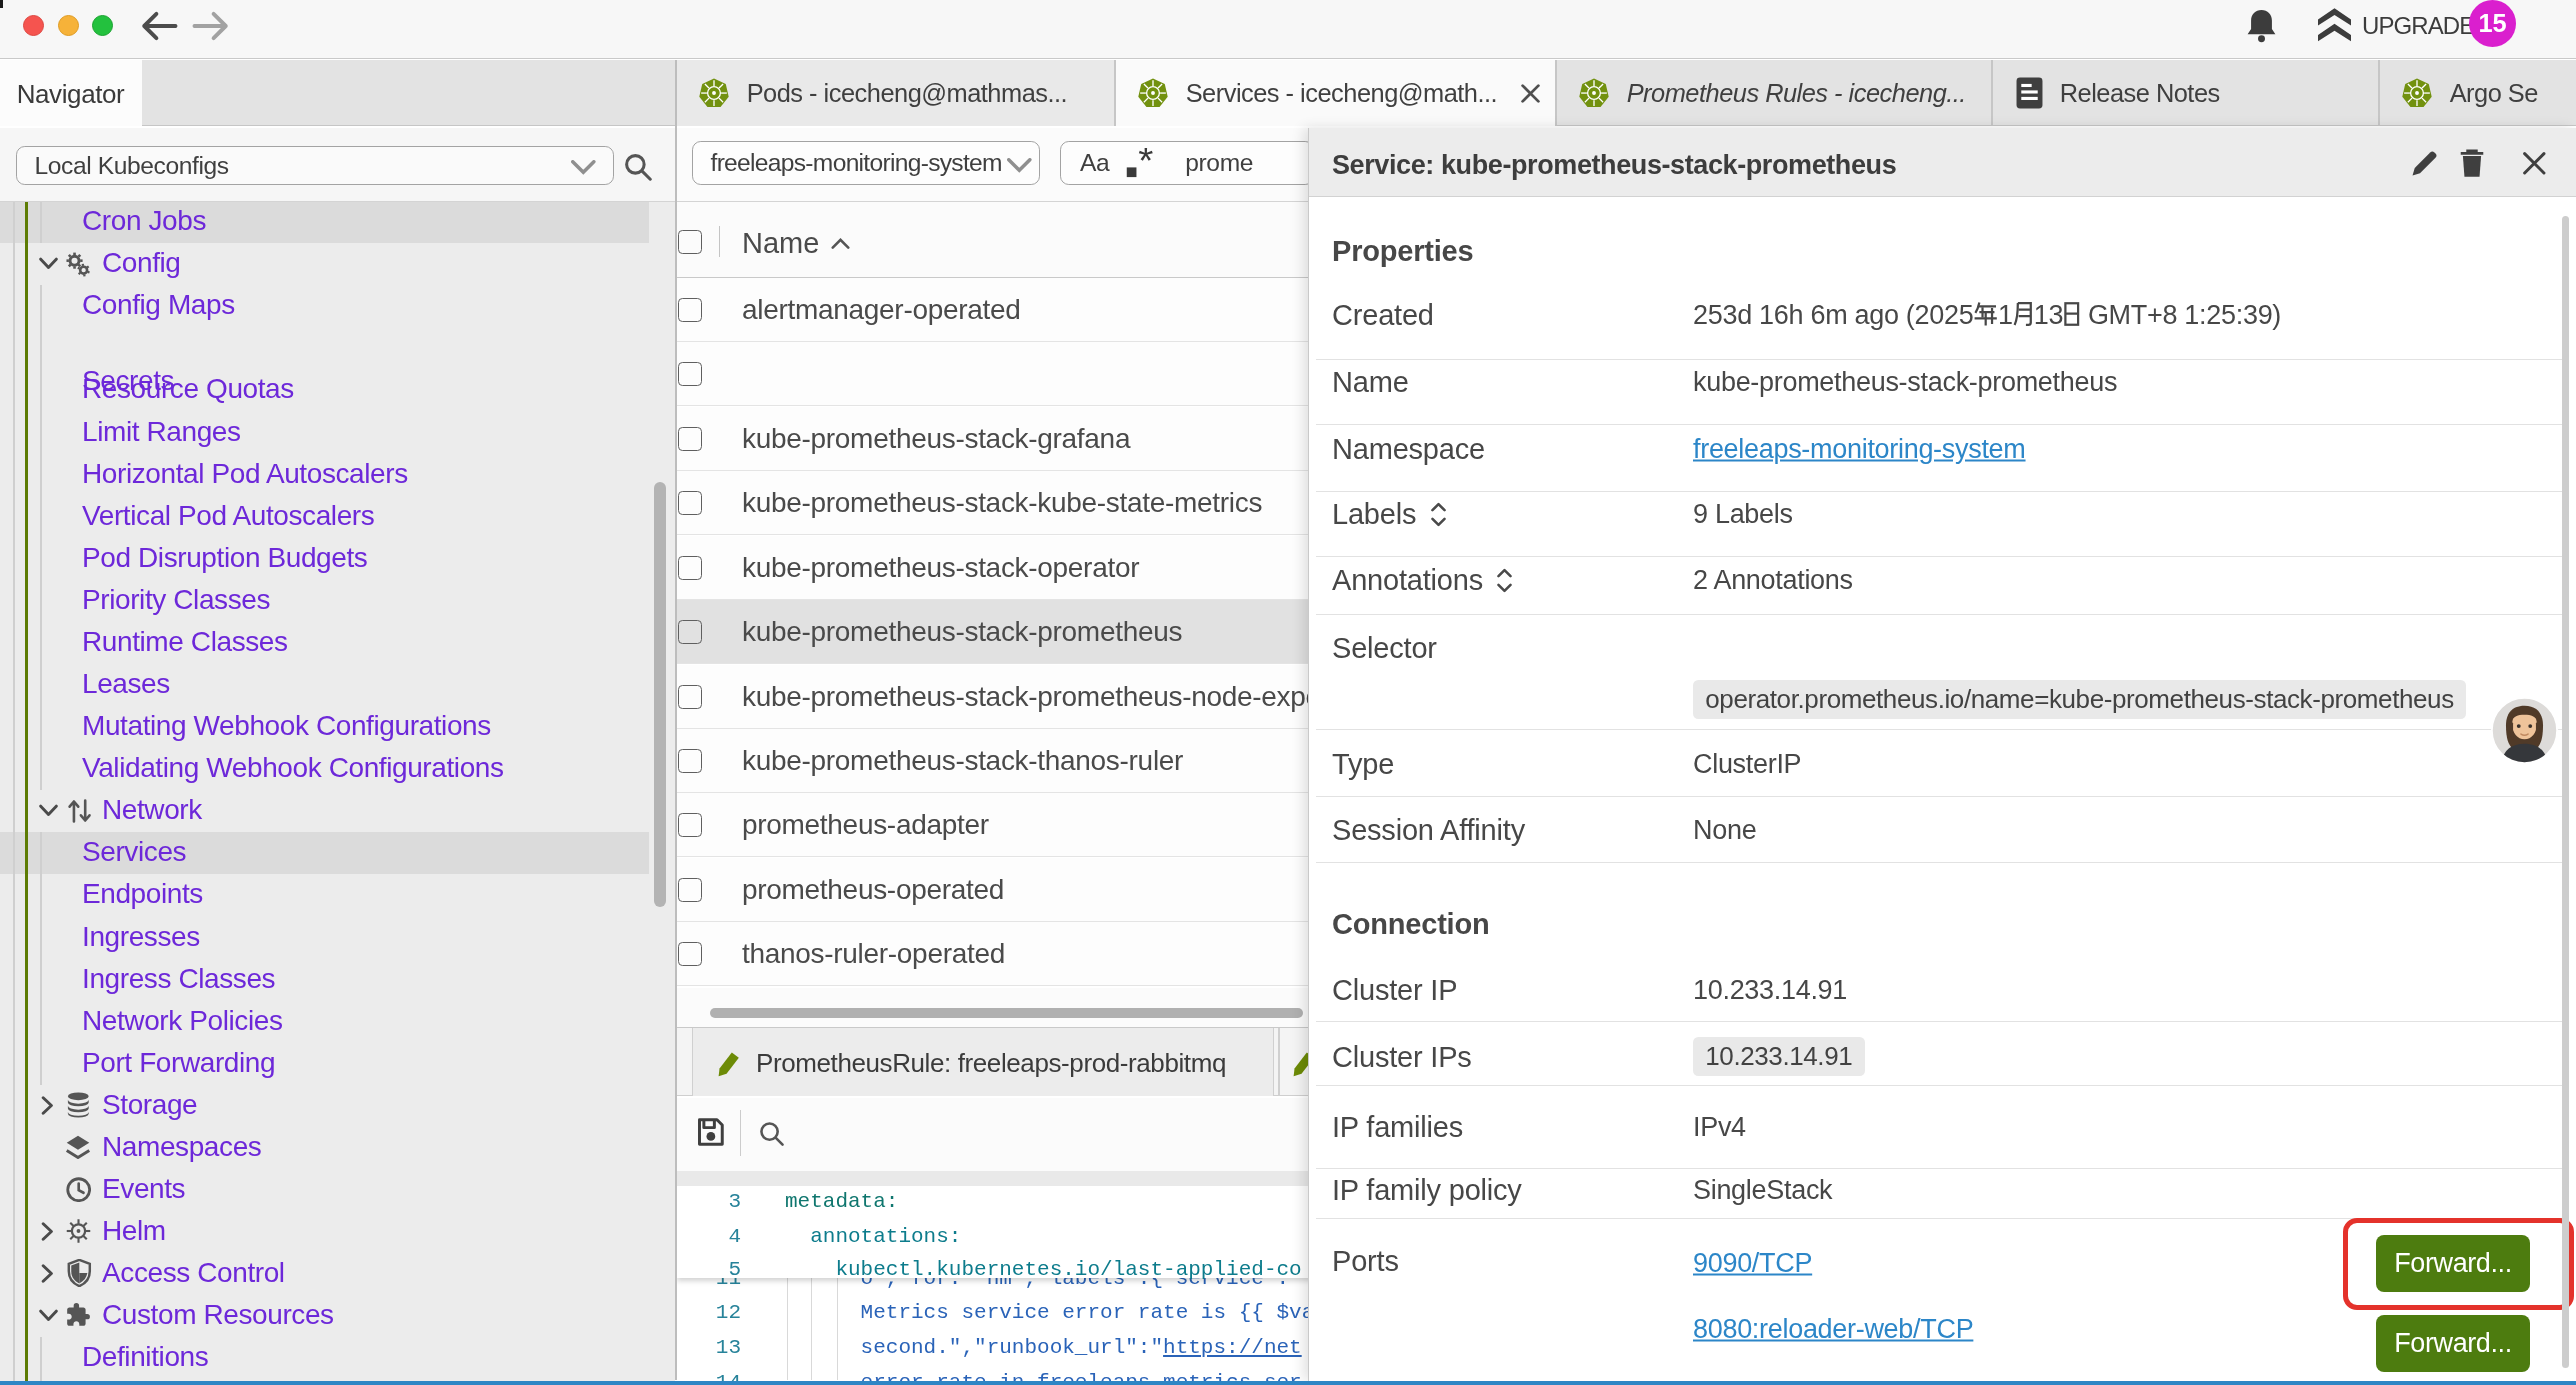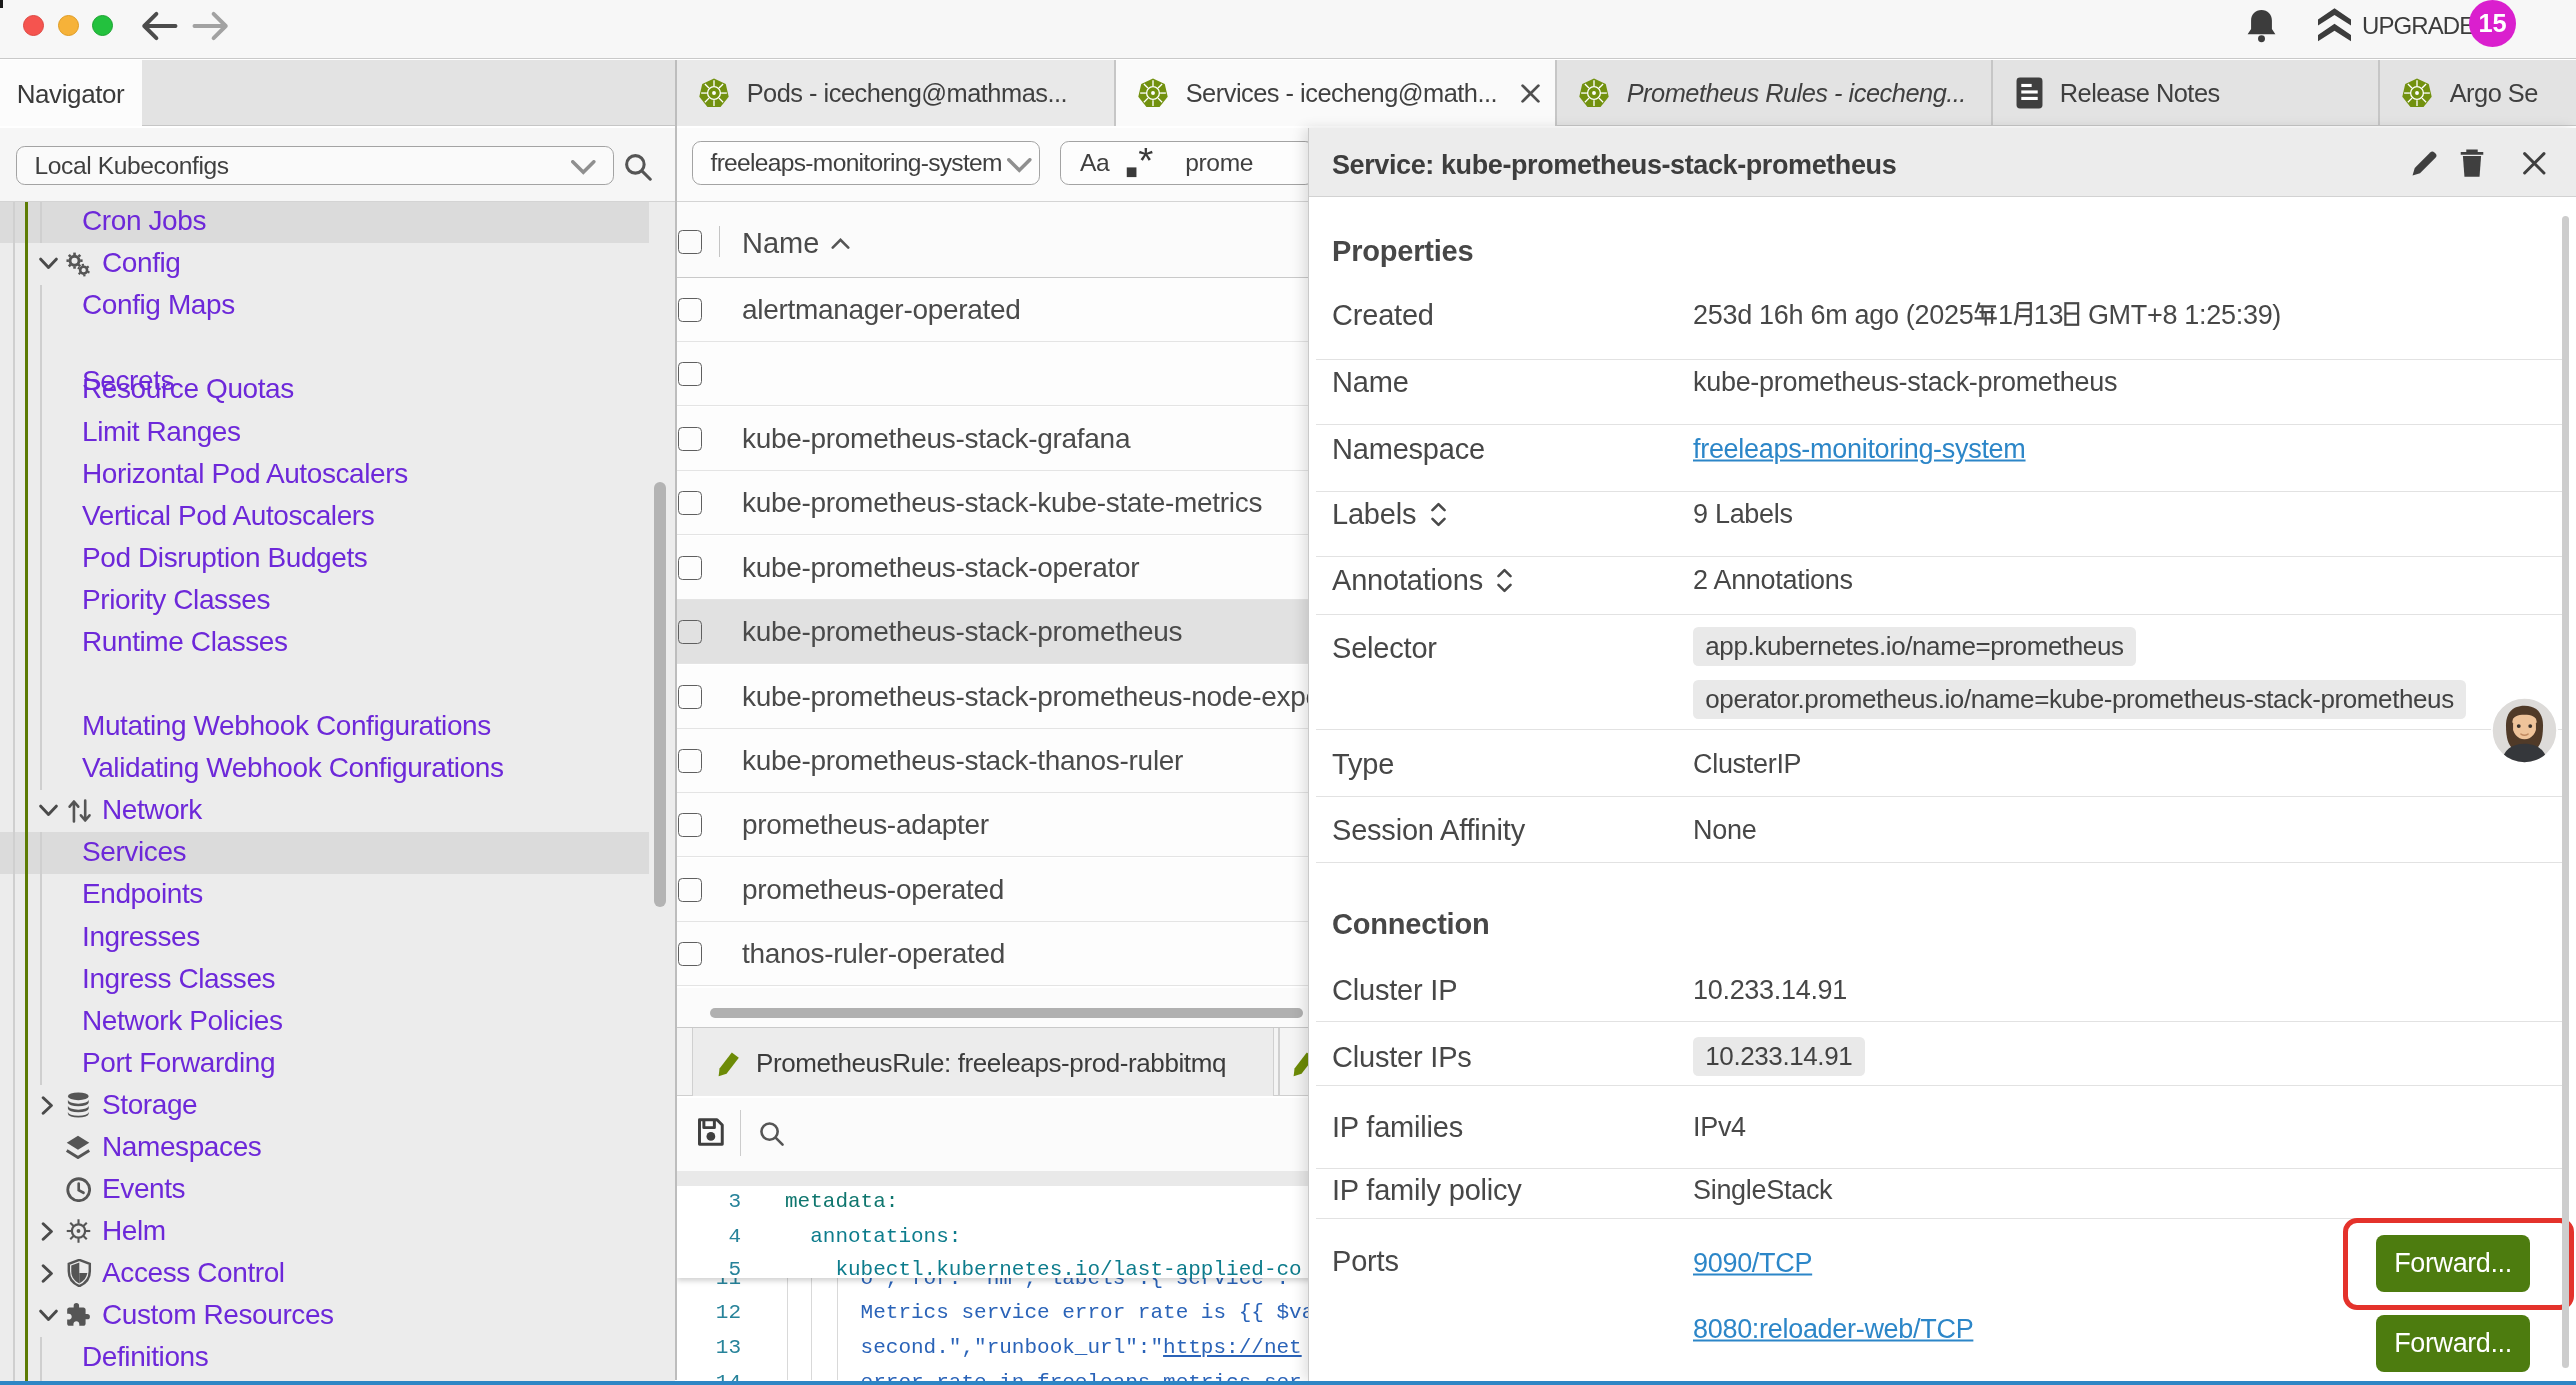--- a/index.html
+++ b/index.html
@@ -252,20 +252,23 @@
         <span class="abs" style="left:82px; top:50%; transform:translateY(-54%); white-space:nowrap;">Vertical Pod Autoscalers</span>
       </div>
     <div class="titem" style="top:336px;">
         <span class="abs" style="left:82px; top:50%; transform:translateY(-54%); white-space:nowrap;">Pod Disruption Budgets</span>
       </div>
     <div class="titem" style="top:378px;">
         <span class="abs" style="left:82px; top:50%; transform:translateY(-54%); white-space:nowrap;">Priority Classes</span>
       </div>
     <div class="titem" style="top:420px;">
         <span class="abs" style="left:82px; top:50%; transform:translateY(-54%); white-space:nowrap;">Runtime Classes</span>
+      </div>
+    <div class="titem" style="top:462px;">
+        <span class="abs" style="left:82px; top:50%; transform:translateY(-54%); white-space:nowrap;">Leases</span>
       </div>
     <div class="titem" style="top:504px;">
         <span class="abs" style="left:82px; top:50%; transform:translateY(-54%); white-space:nowrap;">Mutating Webhook Configurations</span>
       </div>
     <div class="titem" style="top:546px;">
         <span class="abs" style="left:82px; top:50%; transform:translateY(-54%); white-space:nowrap;">Validating Webhook Configurations</span>
       </div>
     <div class="titem" style="top:588px;">
         <svg class="abs" style="left:39px;top:14px;" width="19" height="13" viewBox="0 0 22 15">
           <path d="M2 2.5 L11 12 L20 2.5" stroke="#4a4a4a" stroke-width="3.4" fill="none" stroke-linecap="round" stroke-linejoin="round"></path>
@@ -540,21 +543,20 @@
         </svg></div>
     <div class="dval" style="top:386px; transform:translateY(-50%);">9 Labels</div>
     <div class="drow-line" style="top:428px;"></div>
     <div class="dlabel" style="top:452px; transform:translateY(-50%); display:flex; align-items:center;">Annotations <svg style="margin-left:12.3px;" width="19" height="26" viewBox="0 0 22 30">
           <path d="M4 10 L11 3 L18 10" stroke="#4a4a4a" stroke-width="3" fill="none" stroke-linecap="round" stroke-linejoin="round"></path>
           <path d="M4 20 L11 27 L18 20" stroke="#4a4a4a" stroke-width="3" fill="none" stroke-linecap="round" stroke-linejoin="round"></path>
         </svg></div>
     <div class="dval" style="top:452px; transform:translateY(-50%);">2 Annotations</div>
     <div class="drow-line" style="top:486px;"></div>
     <div class="dlabel" style="top:520px; transform:translateY(-50%); ">Selector</div>
-    <div class="chip" style="top:499px;">app.kubernetes.io/name=prometheus</div>
     <div class="chip" style="top:552px;">operator.prometheus.io/name=kube-prometheus-stack-prometheus</div>
     <div class="drow-line" style="top:601px;"></div>
     <div class="dlabel" style="top:636px; transform:translateY(-50%); ">Type</div>
     <div class="dval" style="top:636px; transform:translateY(-50%);">ClusterIP</div>
     <div class="drow-line" style="top:668px;"></div>
     <div class="dlabel" style="top:702px; transform:translateY(-50%); ">Session Affinity</div>
     <div class="dval" style="top:702px; transform:translateY(-50%);">None</div>
     <div class="drow-line" style="top:734px;"></div>
     <div class="dlabel" style="top:796px; transform:translateY(-50%); font-weight:bold; ">Connection</div>
     <div class="dlabel" style="top:862px; transform:translateY(-50%); ">Cluster IP</div>

